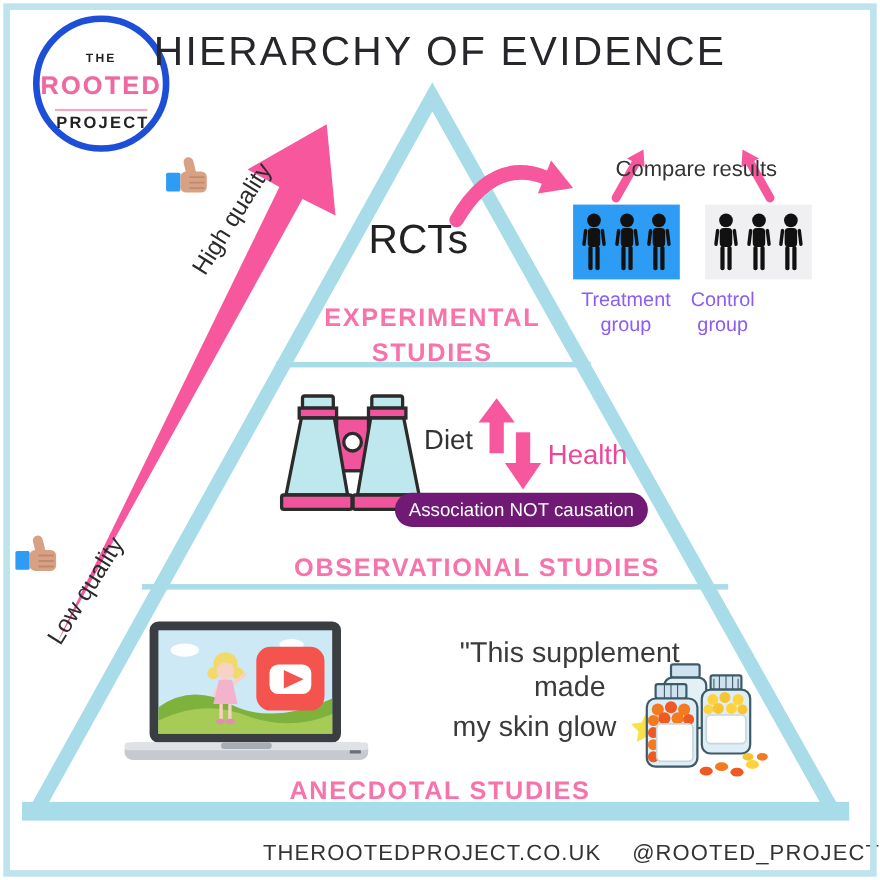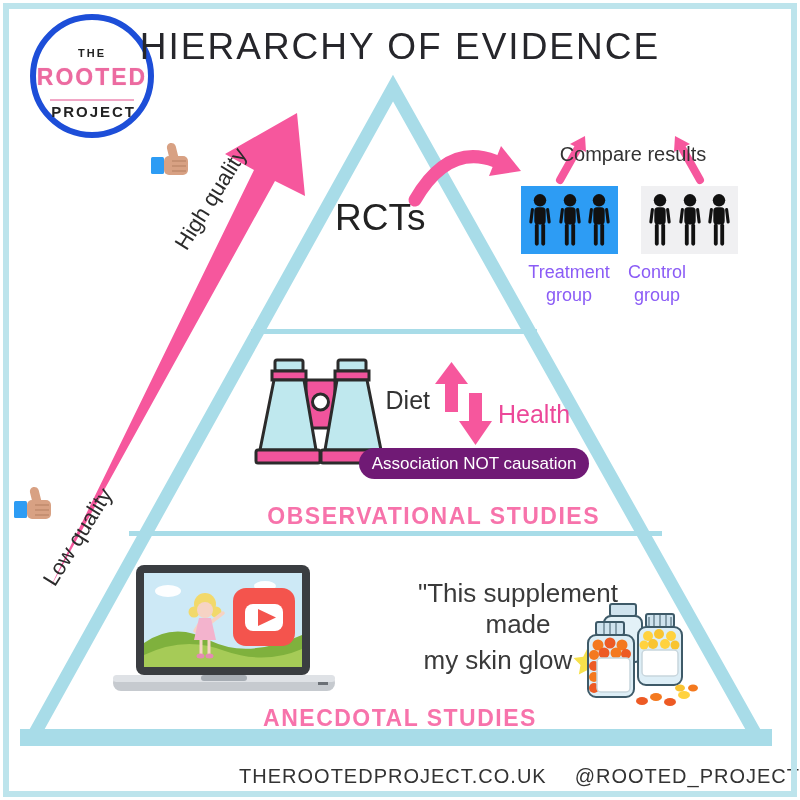--- a/index.html
+++ b/index.html
@@ -46,21 +46,21 @@
   .tier-obs{left:200px;top:500px;width:400px;text-align:right;}
   .tier-anc{left:250px;top:702px;width:300px;}
 
   .diet{left:355px;top:386px;width:75px;text-align:right;font-size:25px;color:#333;z-index:6;}
   .health{left:498px;top:400px;font-size:25px;color:#ec4899;z-index:6;}
   .badge{left:359px;top:448px;width:230px;height:31px;border-radius:16px;background:#701a75;
          color:#fff;font-size:17px;line-height:31px;text-align:center;z-index:6;}
 
   .quote{left:398px;top:578px;width:240px;text-align:center;font-size:26px;color:#3a3a3a;
          line-height:1.2;z-index:6;}
-  .quote-line2{display:flex;align-items:center;justify-content:center;gap:1px;margin-top:5px;}
+  .quote-line2{display:flex;align-items:center;justify-content:center;gap:13px;margin-top:5px;}
 
   .footer{left:0;right:0;top:765px;display:flex;justify-content:flex-end;gap:28px;
           font-size:20px;letter-spacing:1px;font-weight:500;color:#333;z-index:6;}
 
   .layer{position:absolute;left:0;top:0;z-index:4;}
   .content-layer{z-index:6;}
 </style>
 </head>
 <body>
 
@@ -161,20 +161,21 @@
 
   <div class="abs group-label t-label">
     <div>Treatment</div>
     <div>group</div>
   </div>
   <div class="abs group-label c-label">
     <div>Control</div>
     <div>group</div>
   </div>
 
+  <div class="abs tier-label tier-exp">EXPERIMENTAL STUDIES</div>
 
   <svg class="abs content-layer" style="left:248px;top:358px" width="145" height="112" viewBox="0 0 145 112">
 
     <rect x="58" y="22" width="29" height="48" fill="#F0549C" stroke="#2b2b2b" stroke-width="3"></rect>
 
     <rect x="27" y="2" width="28" height="11" rx="2" fill="#BFE8EE" stroke="#2b2b2b" stroke-width="3"></rect>
     <rect x="24" y="13" width="34" height="9" fill="#F0549C" stroke="#2b2b2b" stroke-width="3"></rect>
 
     <rect x="90" y="2" width="28" height="11" rx="2" fill="#BFE8EE" stroke="#2b2b2b" stroke-width="3"></rect>
     <rect x="87" y="13" width="34" height="9" fill="#F0549C" stroke="#2b2b2b" stroke-width="3"></rect>

